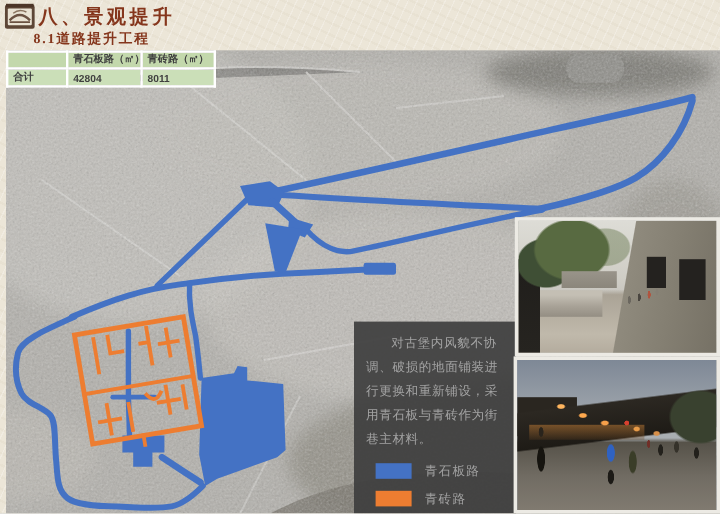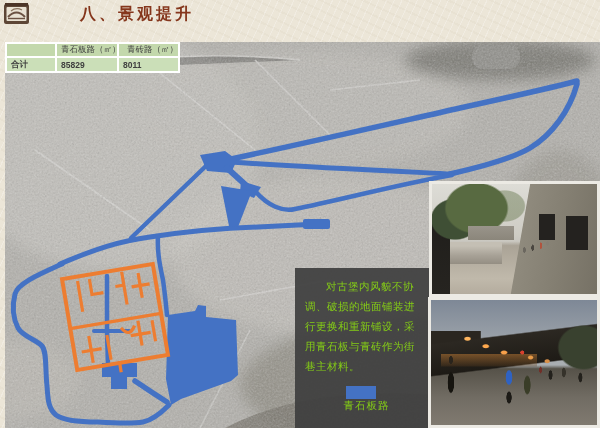--- a/index.html
+++ b/index.html
@@ -10,52 +10,52 @@
       repeating-linear-gradient(115deg, rgba(255,255,255,.25) 0 1px, transparent 1px 7px),
       repeating-linear-gradient(25deg, rgba(170,155,120,.06) 0 2px, transparent 2px 9px);
     font-family:"Liberation Sans", sans-serif;
   }
   
   .hdr{position:absolute;left:0;top:0;width:100%;height:42px;z-index:6;}
   .logo{position:absolute;left:4px;top:3px;width:25px;height:22px;}
   .title{
     position:absolute;left:32px;top:4px;
     font-family:"Liberation Serif", serif;
-    font-size:16px;font-weight:bold;color:#85361c;letter-spacing:3px;margin-left:48px;
+    font-size:16px;font-weight:bold;color:#85361c;letter-spacing:3px;
   }
   .subtitle{
     position:absolute;left:28px;top:25px;
     font-family:"Liberation Serif", serif;
     font-size:11.5px;font-weight:bold;color:#85361c;letter-spacing:1.5px;
   }
   
   .map{position:absolute;left:5px;top:42px;width:595px;height:386px;z-index:1;overflow:hidden;background:#b5b3ae;}
   .map svg{display:block;}
   
   table.qty{
     position:absolute;left:5px;top:42px;z-index:5;
     border-collapse:collapse;table-layout:fixed;width:173px;
     font-size:8.5px;font-weight:bold;color:#3f3f3f;
   }
   table.qty td,table.qty th{
     background:#cbdfb8;border:2px solid #ffffff;
     height:12.4px;padding:0 0 0 4px;text-align:left;vertical-align:middle;
     white-space:nowrap;overflow:hidden;
   }
-  table.qty th{background:#c3d8ac;font-weight:normal;text-align:right;}
+  table.qty th{background:#c3d8ac;font-weight:bold;}
   table.qty col.c0{width:50px} table.qty col.c1{width:62px} table.qty col.c2{width:61px}
   
   .panel{
     position:absolute;left:295px;top:268px;width:135px;height:160px;z-index:2;
-    background:rgba(62,62,62,.92);color:#84cc16;box-sizing:border-box;
+    background:rgba(62,62,62,.92);color:#a3a3a3;box-sizing:border-box;
     padding:9px 10px 0 10px;
   }
   .panel p{margin:0;font-size:10.5px;line-height:1.9;text-indent:2em;letter-spacing:.5px;}
   .legend{margin-top:4px;padding-left:8px;}
-  .legend-row{display:flex;align-items:center;margin-top:9px;flex-direction:column;}
+  .legend-row{display:flex;align-items:center;margin-top:9px;}
   .sw{width:30px;height:13px;margin-right:11px;flex:none;}
   .sw-stone{background:#4472c4;}
   .sw-brick{background:#ed7d31;}
   .legend-row span{font-size:10.5px;letter-spacing:1px;}
   
   .photo{position:absolute;z-index:3;box-sizing:border-box;border:3px solid #eceae4;overflow:hidden;}
   .photo-inner{width:100%;height:100%;}
   #photo1{left:429px;top:181px;width:171px;height:116px;}
   #photo1 .photo-inner{
     background-color:#d6d4cc;
@@ -249,49 +249,54 @@
   <div class="hdr">
     <svg class="logo" viewBox="0 0 25 22">
       <rect x="0" y="1" width="25" height="20" rx="2" fill="#5d4636"></rect>
       <rect x="2.5" y="4" width="20" height="14" rx="1" fill="#e9e2d3"></rect>
       <path d="M4 14 Q12.5 5 21 14" fill="none" stroke="#6b5242" stroke-width="2"></path>
       <path d="M4 15.5 L21 15.5" stroke="#6b5242" stroke-width="1.4"></path>
       <path d="M7 8 Q12 4 18 7" fill="none" stroke="#8a7460" stroke-width="1.2"></path>
       <rect x="1" y="0" width="23" height="3" fill="#4c3527"></rect>
     </svg>
     <div class="title">八、景观提升</div>
+    <div class="subtitle">8.1道路提升工程</div>
   </div>
 
   <table class="qty">
     <colgroup>
         <col class="c0">
         <col class="c1">
         <col class="c2">
       </colgroup>
     <tbody>
         <tr>
       <th></th>
       <th>青石板路（㎡）</th>
       <th>青砖路（㎡）</th>
     </tr>
     <tr>
       <td>合计</td>
-      <td>85829</td>
+      <td>42804</td>
       <td>8011</td>
     </tr>
   </tbody>
     </table>
 
   <div class="panel">
     <p>对古堡内风貌不协调、破损的地面铺装进行更换和重新铺设，采用青石板与青砖作为街巷主材料。</p>
     <div class="legend">
       <div class="legend-row">
         <div class="sw sw-stone"></div>
         <span>青石板路</span>
       </div>
+      <div class="legend-row">
+        <div class="sw sw-brick"></div>
+        <span>青砖路</span>
+      </div>
     </div>
   </div>
 
   <div class="photo" id="photo1">
     <div class="photo-inner"></div>
   </div>
   <div class="photo" id="photo2">
     <div class="photo-inner"></div>
   </div>
 

